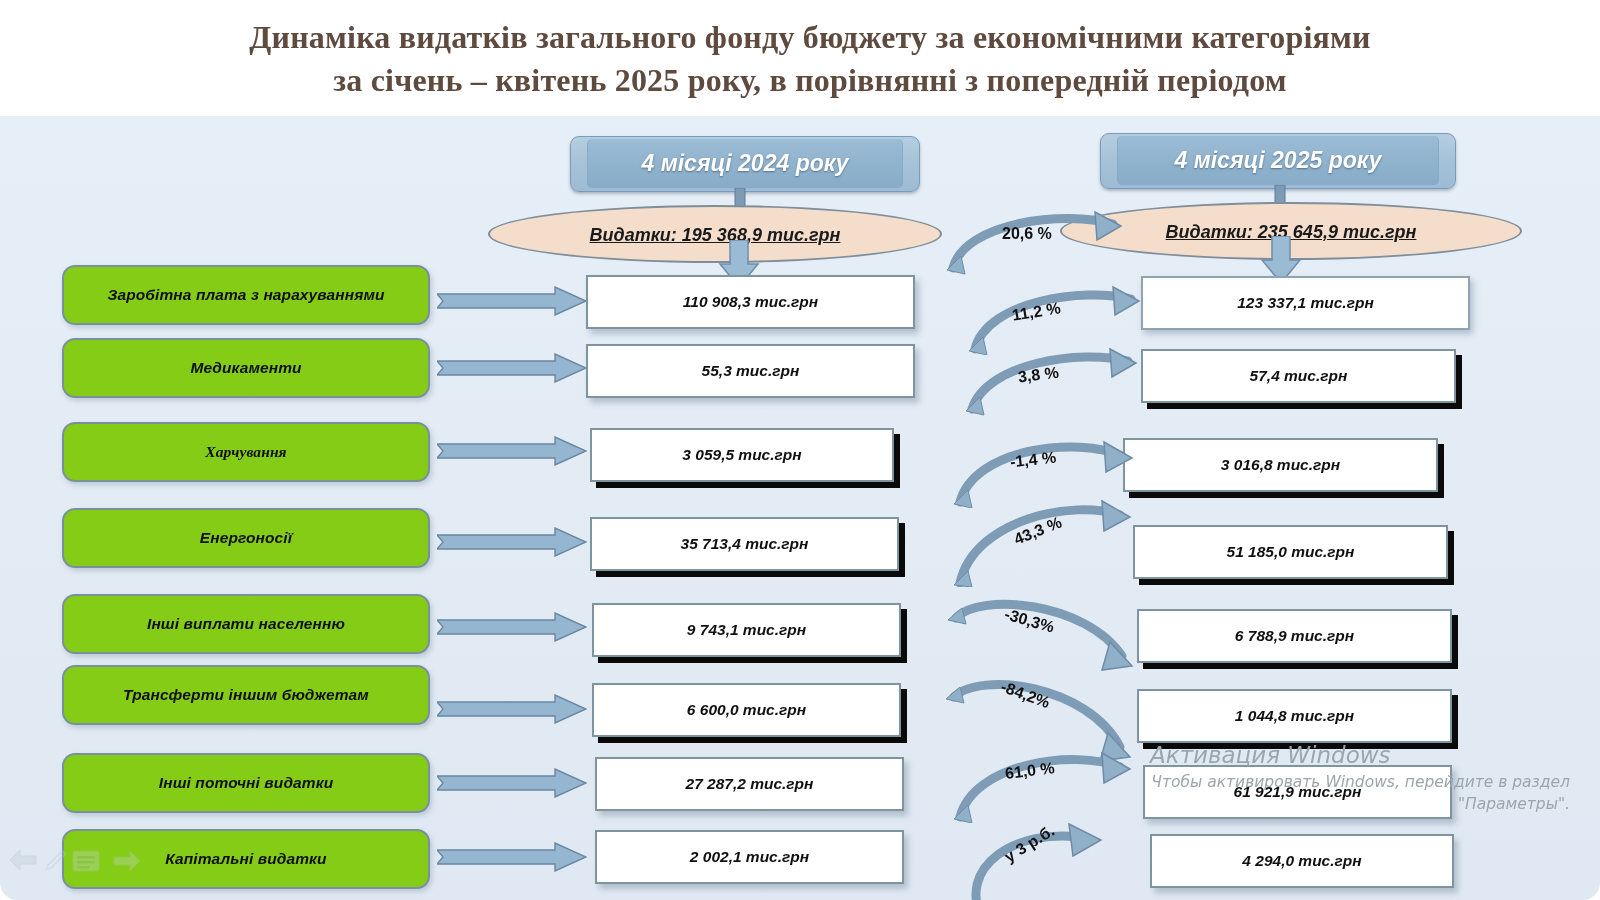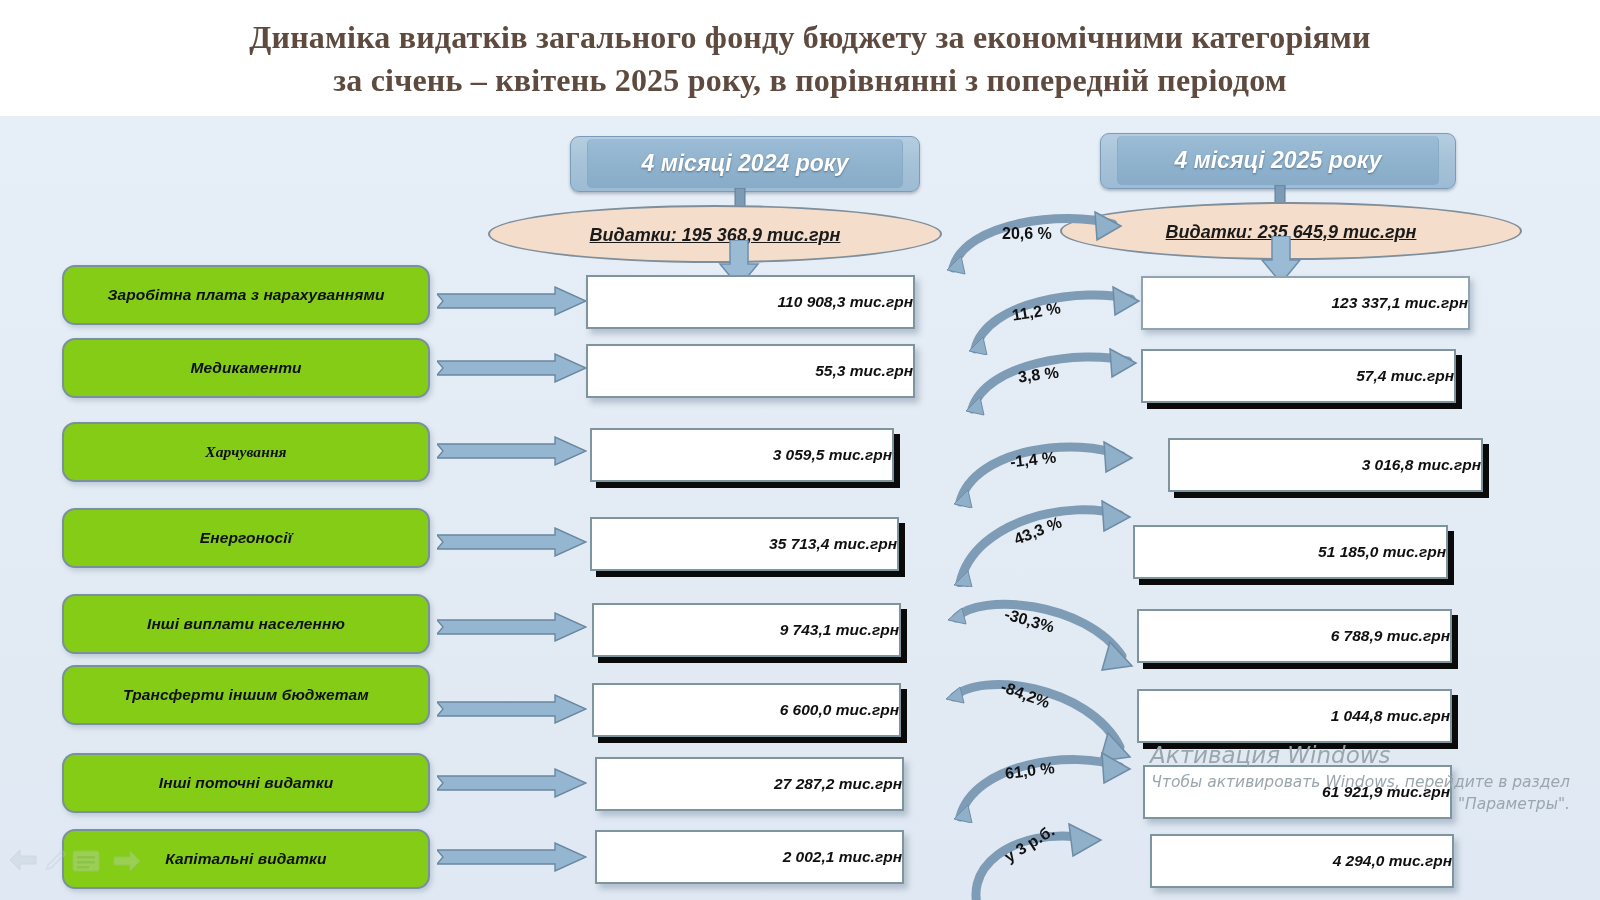--- a/index.html
+++ b/index.html
@@ -5,20 +5,21 @@
   html,body{margin:0;padding:0;}
   body{
     width:1600px;height:900px;overflow:hidden;
     background:#ffffff;
     font-family:"Liberation Sans", sans-serif;
     position:relative;
   }
   #slide{
     position:absolute;inset:0;width:1600px;height:900px;overflow:hidden;
     background:#ffffff;
+    border-radius:17px;
   }
   
   .bg-band{
     position:absolute;left:0;top:116px;width:1600px;height:784px;
     background:linear-gradient(180deg,#e6eef7 0%, #e3ebf4 45%, #e0e9f3 100%);
   }
   
   .title{
     position:absolute;left:120px;top:16px;width:1380px;
     text-align:center;
@@ -91,21 +92,21 @@
   }
   .cat-box .txt{
     font-style:italic;font-weight:bold;font-size:15.5px;color:#101010;
     white-space:nowrap;letter-spacing:.1px;
   }
 
   
   .val-box{
     position:absolute;
     background:#ffffff;
-    display:flex;align-items:center;justify-content:flex-end;
+    display:flex;align-items:center;justify-content:center;
   }
   .val-box .txt{
     font-style:italic;font-weight:bold;font-size:15.5px;color:#101010;
     white-space:nowrap;
   }
   .vb-grey{border:2px solid #7e949f;box-shadow:4px 5px 6px rgba(120,140,160,.45);}
   .vb-black{border:2px solid #7e949f;box-shadow:6px 6px 0 #0a0a0a;}
   .vb-soft{border:2px solid #8fa4b0;box-shadow:3px 4px 6px rgba(130,150,170,.5);}
 
   
@@ -226,21 +227,21 @@
     <span class="txt">Харчування</span>
   </div>
   <div class="h-arrow" style="left:437px;top:436px;">
     <svg width="150" height="30" viewBox="0 0 150 30">
         <path d="M0 8 L6 15 L0 22 L118 22 L118 29 L149 15 L118 1 L118 8 Z" fill="#95b6d0" stroke="#69879f" stroke-width="1.4"></path>
       </svg>
   </div>
   <div class="val-box vb-black" style="left:590px;top:428px;width:300px;height:50px;">
     <span class="txt">3 059,5 тис.грн</span>
   </div>
-  <div class="val-box vb-black" style="left:1168px;top:438px;width:311px;height:50px;">
+  <div class="val-box vb-black" style="left:1123px;top:438px;width:311px;height:50px;">
     <span class="txt">3 016,8 тис.грн</span>
   </div>
 
   <div class="cat-box" style="top:508px;height:56px;">
     <span class="txt">Енергоносії</span>
   </div>
   <div class="h-arrow" style="left:437px;top:527px;">
     <svg width="150" height="30" viewBox="0 0 150 30">
         <path d="M0 8 L6 15 L0 22 L118 22 L118 29 L149 15 L118 1 L118 8 Z" fill="#95b6d0" stroke="#69879f" stroke-width="1.4"></path>
       </svg>

